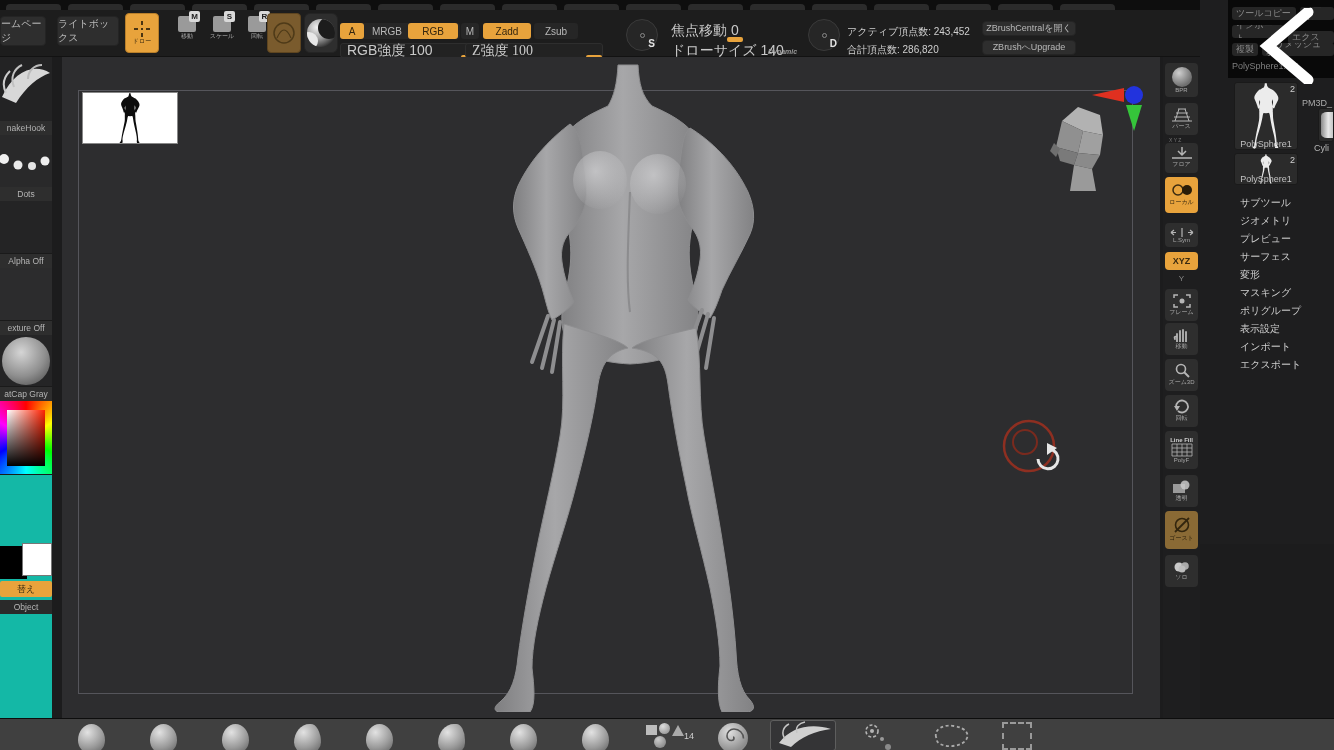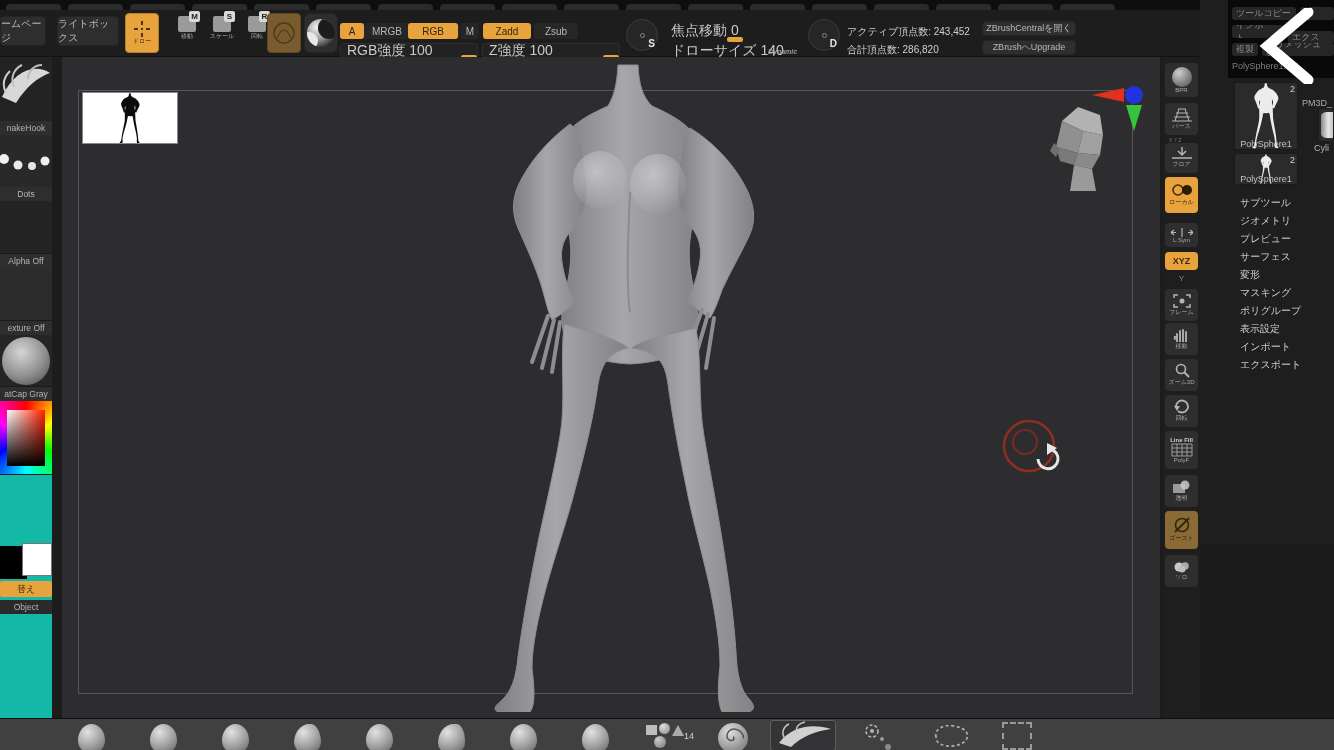--- a/index.html
+++ b/index.html
@@ -155,21 +155,21 @@
       <span>RGB強度 100</span>
       <div class="handle" style="left:120px;"></div>
     </div>
 
     <div class="chip on" style="left:483px;top:13px;width:48px;height:16px;">
         <span>Zadd</span>
       </div>
     <div class="chip" style="left:534px;top:13px;width:44px;height:16px;">
         <span>Zsub</span>
       </div>
-    <div class="slider" style="left:482px;top:33px;width:138px;height:15px;">
+    <div class="slider" style="left:465px;top:33px;width:138px;height:15px;font-family:Liberation Serif, serif;">
       <span>Z強度 100</span>
       <div class="handle" style="left:120px;"></div>
     </div>
 
     <div class="gyro" style="left:626px;top:9px;">
         <b></b>
         <i>S</i>
       </div>
     <div class="slider" style="left:665px;top:13px;width:134px;height:15px;background:transparent;border:none;">
       <span>焦点移動 0</span>

